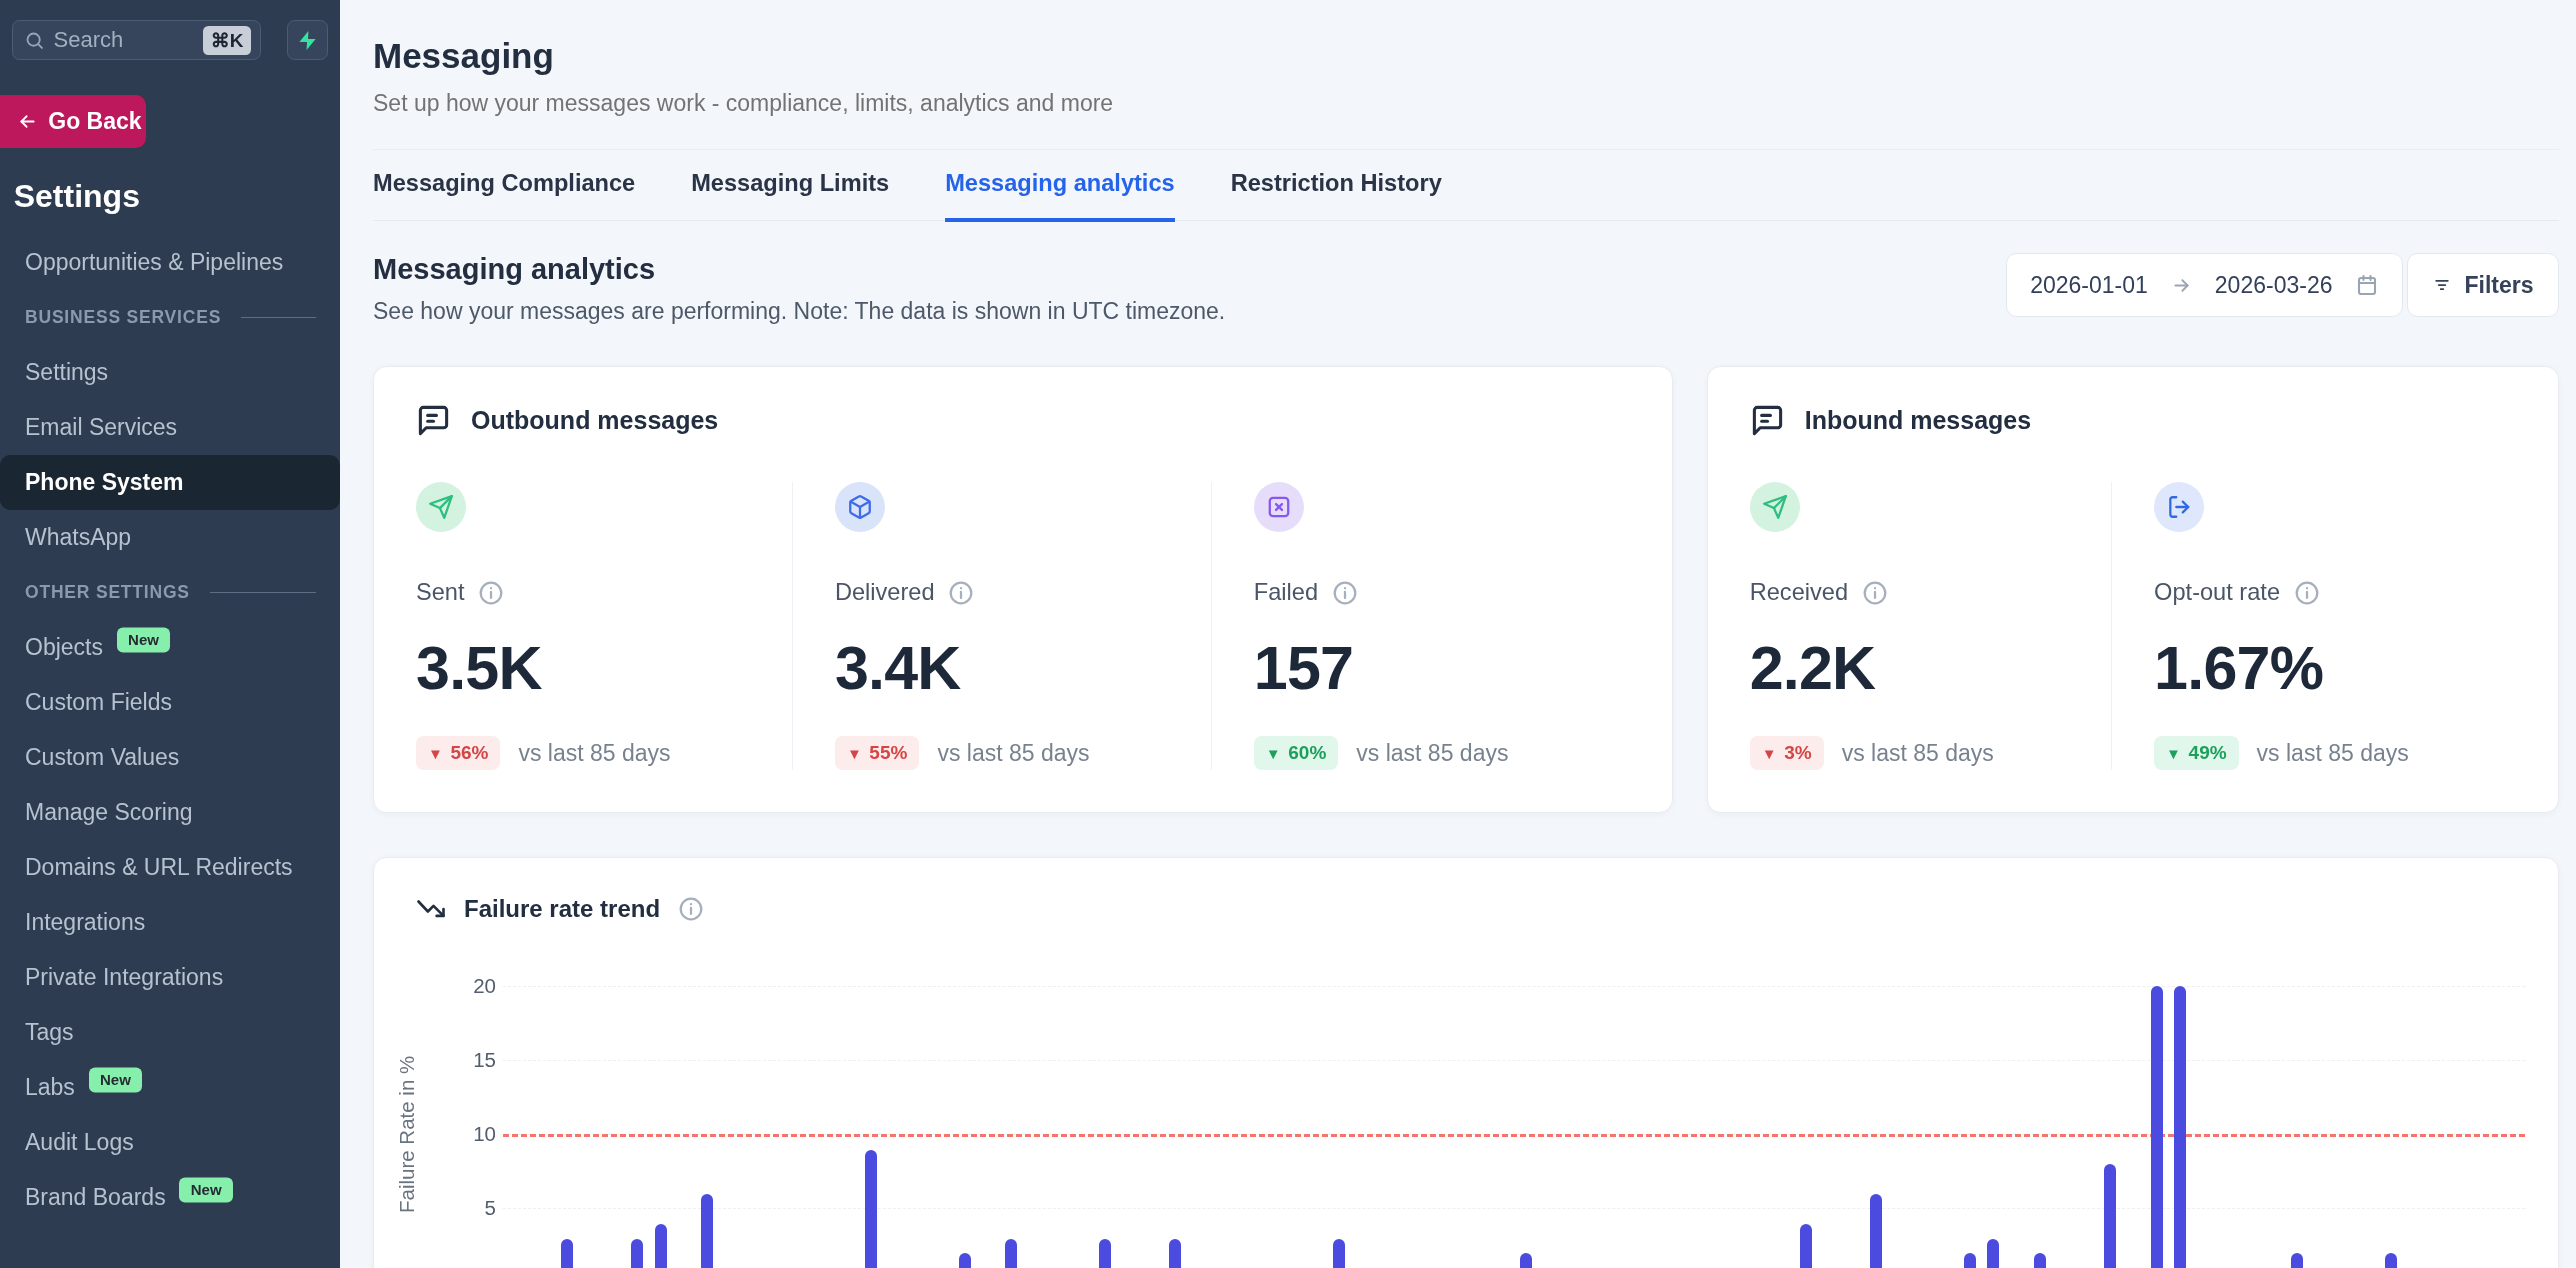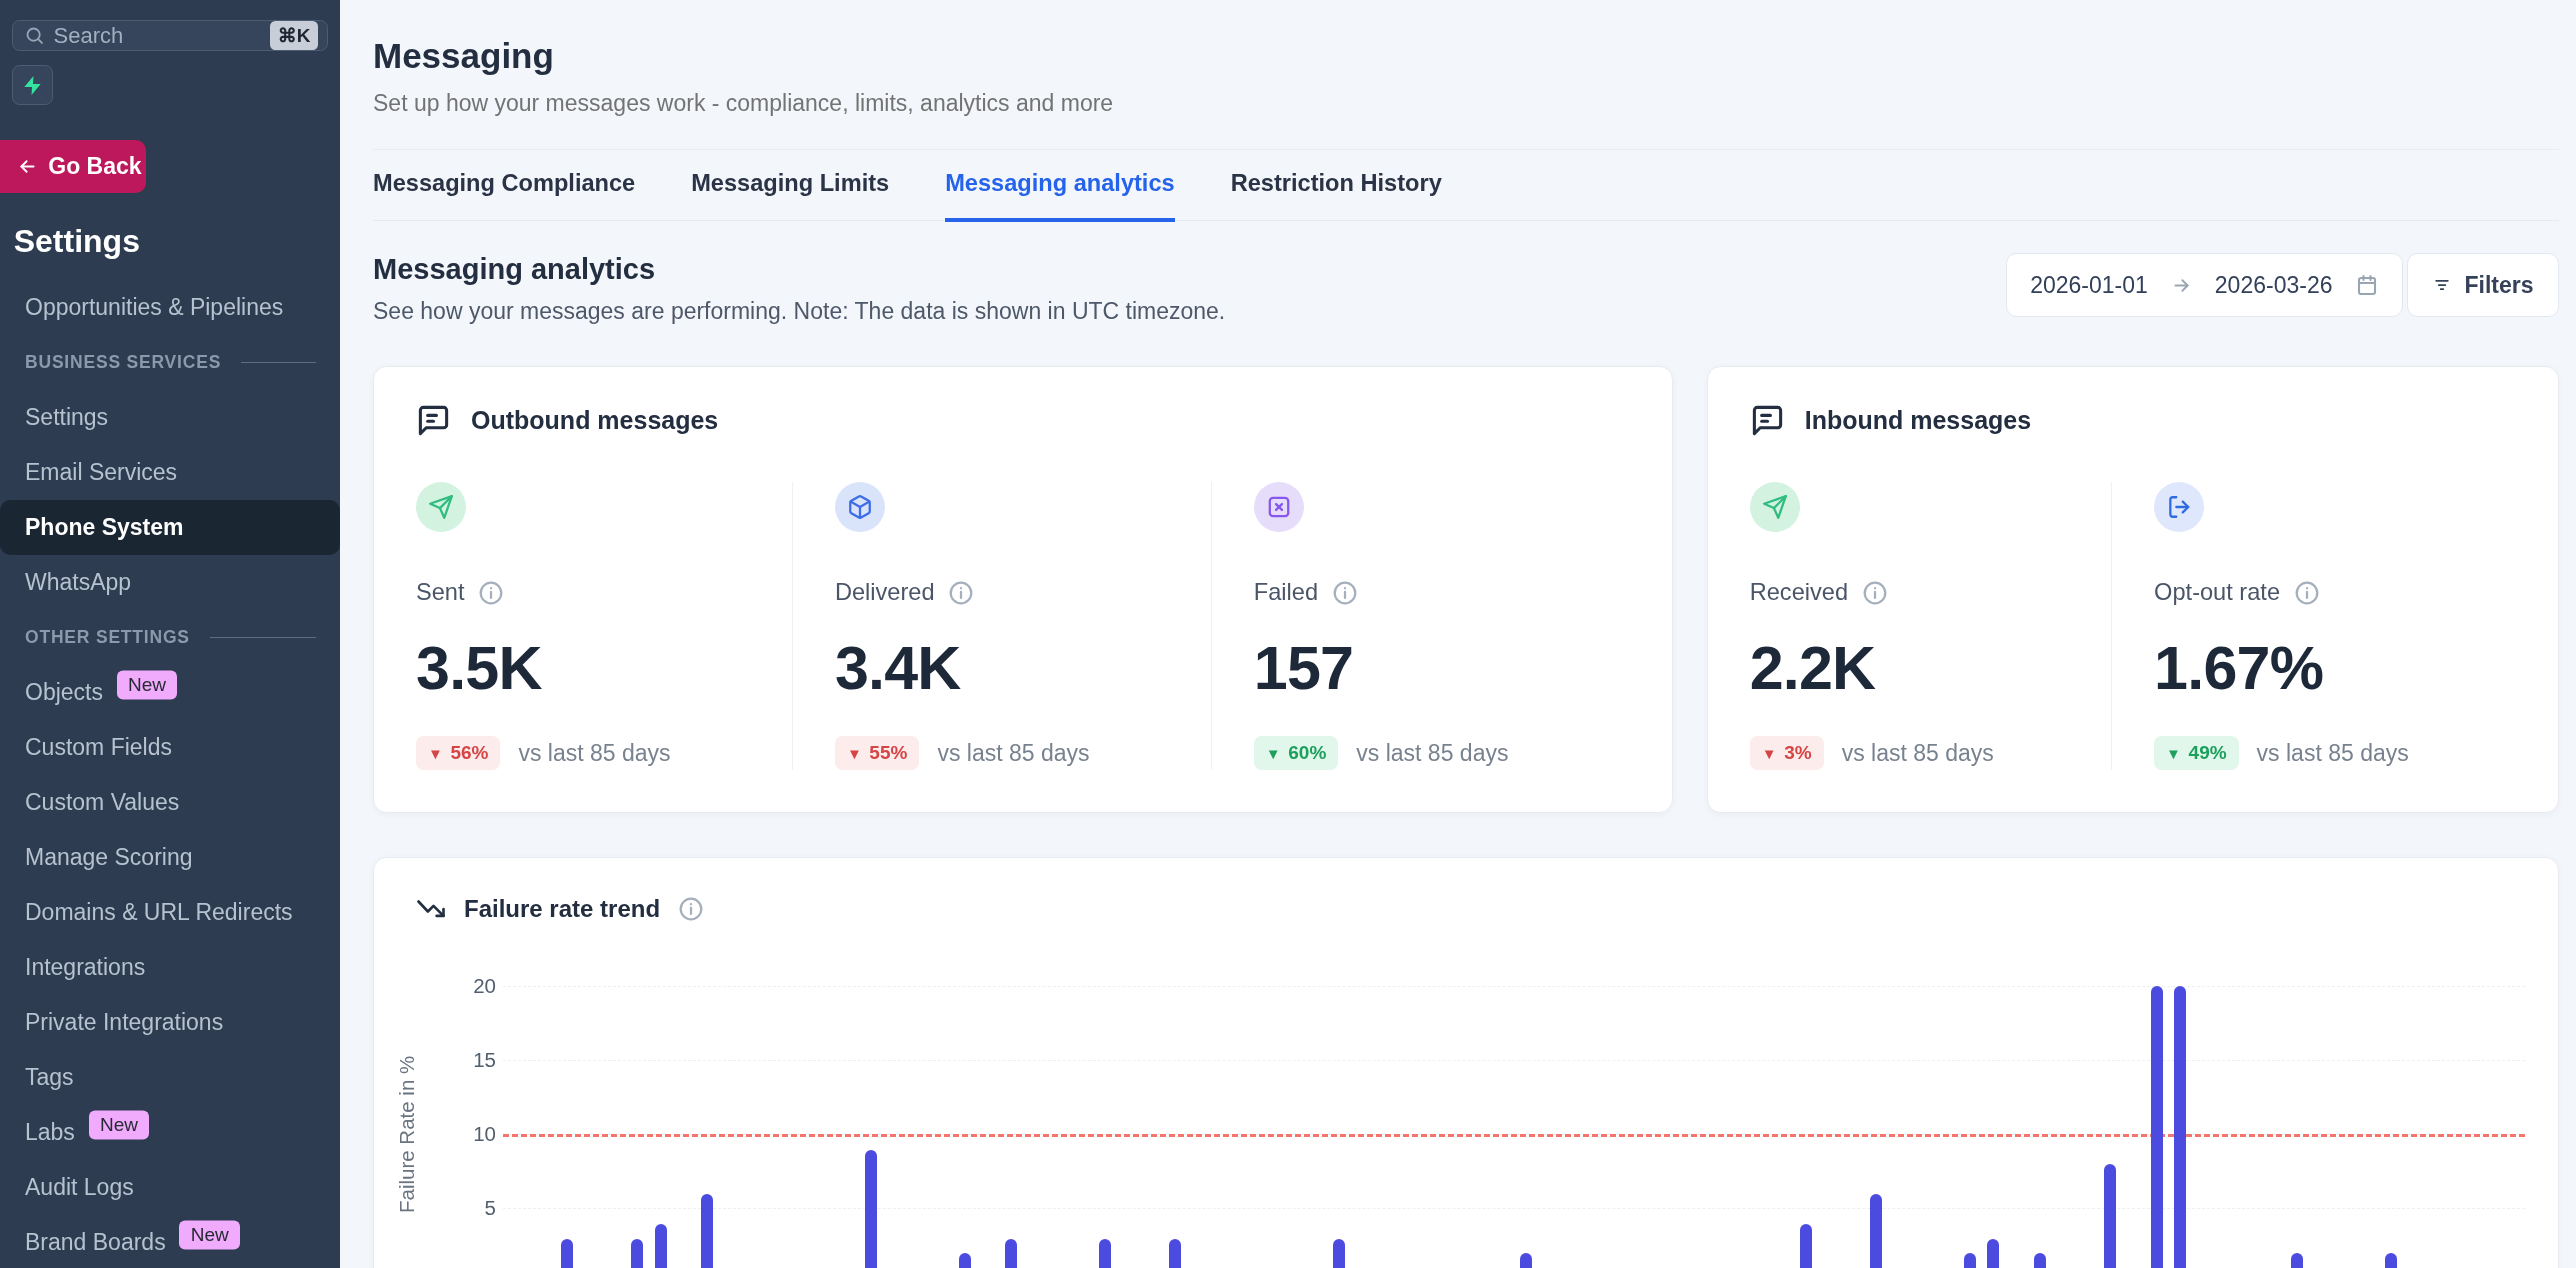--- a/index.html
+++ b/index.html
@@ -2,33 +2,33 @@
 <html style="font-size:12px"><head>
 <meta charset="utf-8">
 <style>
   * { margin:0; padding:0; box-sizing:border-box; }
   html,body { width:2576px; height:1268px; overflow:hidden; }
   body { font-family:"Liberation Sans", sans-serif; background:#f3f6fa; display:flex; }
   .svg-icon { fill:none; stroke:currentColor; stroke-width:2.1; stroke-linecap:round; stroke-linejoin:round; display:block; }
 
   
   .sidebar { width:340px; min-width:340px; height:100%; background:#2d3c50; color:#b7c2d0; position:relative; }
-  .search-row { display:flex; gap:14px; padding:20px 12px 0 12px;flex-direction:column; }
+  .search-row { display:flex; gap:26px; padding:20px 12px 0 12px; }
   .search-box { flex:1; height:40px; background:#36455b; border:1.5px solid #4c5c73; border-radius:7.6px; display:flex; align-items:center; padding:0 9px 0 10.6px; gap:9px; color:#97a5b6; }
   .search-box .ph { font-size:22px; color:#a3b0c0; flex:1; }
   .kbd-chip { background:#c7ced7; color:#1f2633; font-size:19px; font-weight:600; border-radius:5.3px; padding:3px 7.6px; }
   .bolt-btn { width:41px; height:40px; background:#36455b; border:1.5px solid #4c5c73; border-radius:7.6px; display:flex; align-items:center; justify-content:center; color:#35e3a1; }
   .go-back { margin-top:35px; width:146px; height:53px; background:#be185d; border-radius:0 10.6px 10.6px 0; display:flex; align-items:center; padding-left:16.7px; gap:10.6px; color:#fff; font-size:23px; font-weight:700; cursor:pointer; }
   .settings-title { color:#fff; font-size:32px; font-weight:700; margin:30px 0 0 13.7px; }
   .side-nav { margin-top:20px; }
   .side-item { height:55px; display:flex; align-items:center; padding-left:25px; font-size:23px; color:#b7c2d0; cursor:pointer; }
   .side-item.active { background:#1b2633; color:#ffffff; font-weight:700; border-radius:10.6px; }
   .side-section { height:55px; display:flex; align-items:center; padding:0 24px 0 25px; gap:20px; font-size:17.5px; letter-spacing:0.8px; color:#8b99ac; font-weight:600; }
   .side-line { flex:1; border-top:1.5px solid #5d6d83; }
-  .new-badge { background:#f0abfc; color:#262b33; font-size:19px; font-weight:400; padding:3.8px 11.4px; border-radius:6px; margin-left:13.7px; transform:translateY(-7.6px); }
+  .new-badge { background:#86efac; color:#262b33; font-size:15px; font-weight:700; padding:3.8px 11.4px; border-radius:6px; margin-left:13.7px; transform:translateY(-7.6px); }
 
   
   .main { flex:1; padding:0 17.5px 0 33px; min-width:0; }
   .page-title { margin-top:36px; font-size:35px; font-weight:700; color:#232e41; }
   .page-sub { margin-top:13.7px; font-size:23px; color:#737373; }
   .tab-strip { margin-top:32px; border-top:1.5px solid #e9edf2; border-bottom:1.5px solid #e7ebf0; padding-top:20px; display:flex; gap:56px; }
   .tab { font-size:23.6px; font-weight:700; color:#2a3446; padding-bottom:21px; border-bottom:4.6px solid transparent; margin-bottom:-1.5px; cursor:pointer; white-space:nowrap; }
   .tab.active { color:#2563eb; border-bottom-color:#2563eb; }
 
   .section-row { margin-top:32px; display:flex; justify-content:space-between; align-items:flex-start; }

